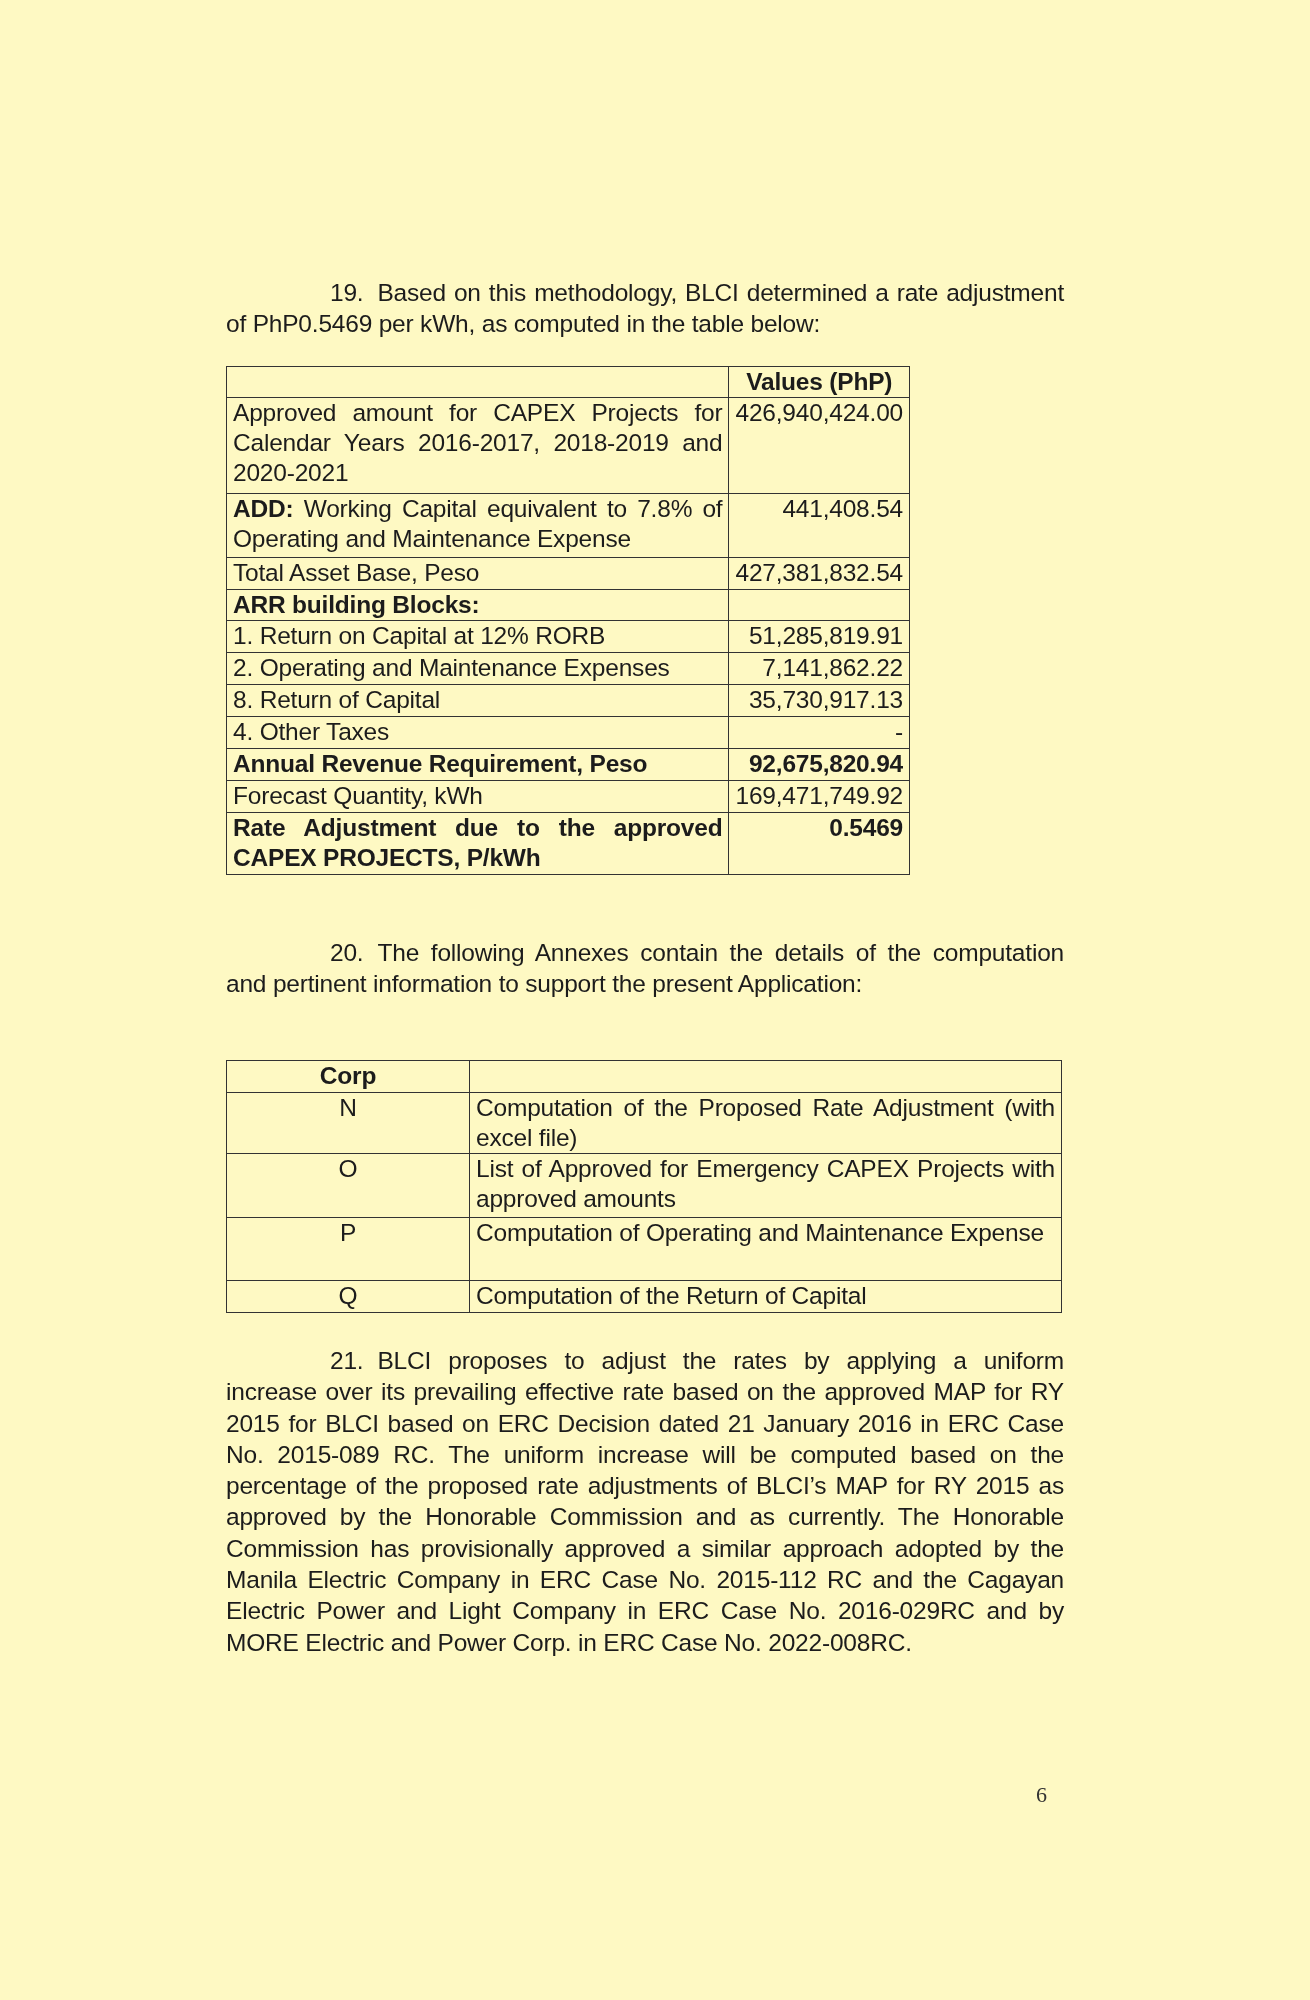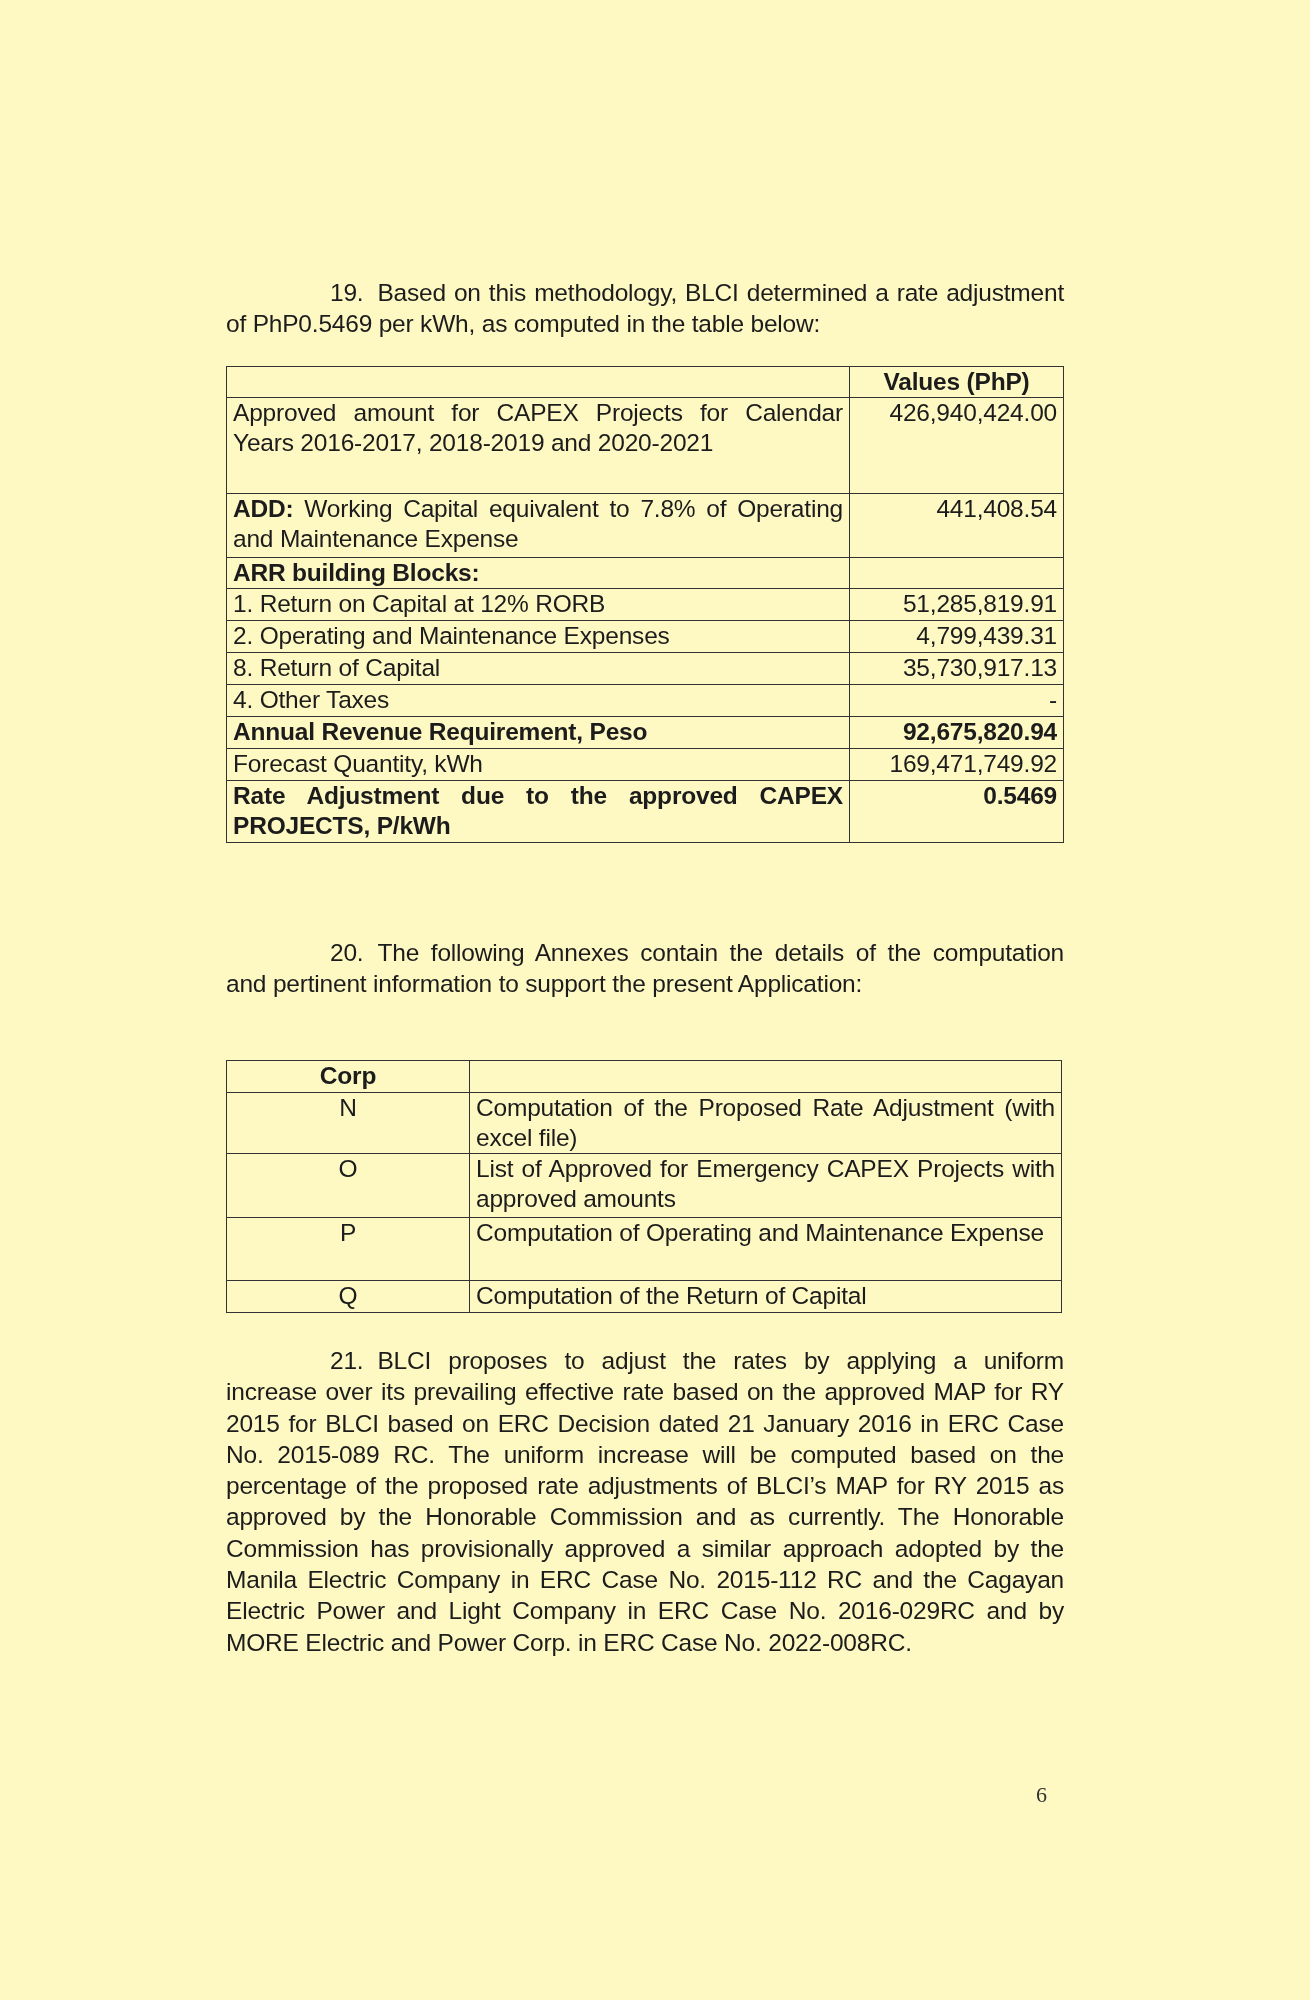--- a/index.html
+++ b/index.html
@@ -5,21 +5,21 @@
   html, body { margin:0; padding:0; background:#ffffff; }
   body { width:1310px; height:2000px; position:relative; overflow:hidden;
          font-family:"Liberation Sans", sans-serif; color:#1c1c1c; }
   .page { position:absolute; left:0; top:0; width:1310px; height:2000px; background:#fef9c3; }
   .para { position:absolute; left:226px; width:838px; font-size:24.5px; line-height:31.3px;
           text-align:justify; letter-spacing:-0.2px; }
   .para .indent { display:inline-block; width:104px; }
   .para .num { margin-right:14px; }
   table { position:absolute; border-collapse:collapse; font-size:24.5px; line-height:30px; letter-spacing:-0.2px; }
   td, th { border:1.5px solid #333; padding:0 6px; vertical-align:top; font-weight:normal; }
-  .t1 { left:226px; top:366px; width:838px; }
+  .t1 { left:226px; top:366px; width:684px; }
   .t1 td.label { width:610px; text-align:justify; }
   .t1 td.val { text-align:right; padding-right:6px; }
   .t1 .b { font-weight:bold; }
   .t1 th.valh { font-weight:bold; text-align:center; }
   .t2 { left:226px; top:1060px; width:836px; }
   .t2 td.annex { width:230px; text-align:center; }
   .t2 td.desc { text-align:justify; }
   .t2 th.annexh { font-weight:bold; text-align:center; }
   .pagenum { position:absolute; left:1036px; top:1782px; font-family:"Liberation Serif", serif; font-size:22px; color:#333; }
 </style>
@@ -39,31 +39,35 @@
       <th class="valh">Values (PhP)</th>
     </tr>
     <tr style="height:96px;">
       <td class="label">Approved amount for CAPEX Projects for Calendar Years 2016-2017, 2018-2019 and 2020-2021</td>
       <td class="val">426,940,424.00</td>
     </tr>
     <tr style="height:64px;margin-left:44px;">
       <td class="label"><span class="b">ADD:</span><span> Working Capital equivalent to 7.8% of Operating and Maintenance Expense</span></td>
       <td class="val">441,408.54</td>
     </tr>
+    <tr style="height:32px;">
+      <td class="label">Total Asset Base, Peso</td>
+      <td class="val">427,381,832.54</td>
+    </tr>
     <tr style="height:31px;padding-left:8px;">
       <td class="label b">ARR building Blocks:</td>
       <td class="val"></td>
     </tr>
     <tr style="height:32px;margin-top:28px;">
       <td class="label">1. Return on Capital at 12% RORB</td>
       <td class="val">51,285,819.91</td>
     </tr>
     <tr style="height:32px;">
       <td class="label">2. Operating and Maintenance Expenses</td>
-      <td class="val">4,799,439.31</td>
+      <td class="val">7,141,862.22</td>
     </tr>
     <tr style="height:32px;">
       <td class="label">8. Return of Capital</td>
       <td class="val">35,730,917.13</td>
     </tr>
     <tr style="height:32px;">
       <td class="label">4. Other Taxes</td>
       <td class="val">-</td>
     </tr>
     <tr style="height:32px;">

